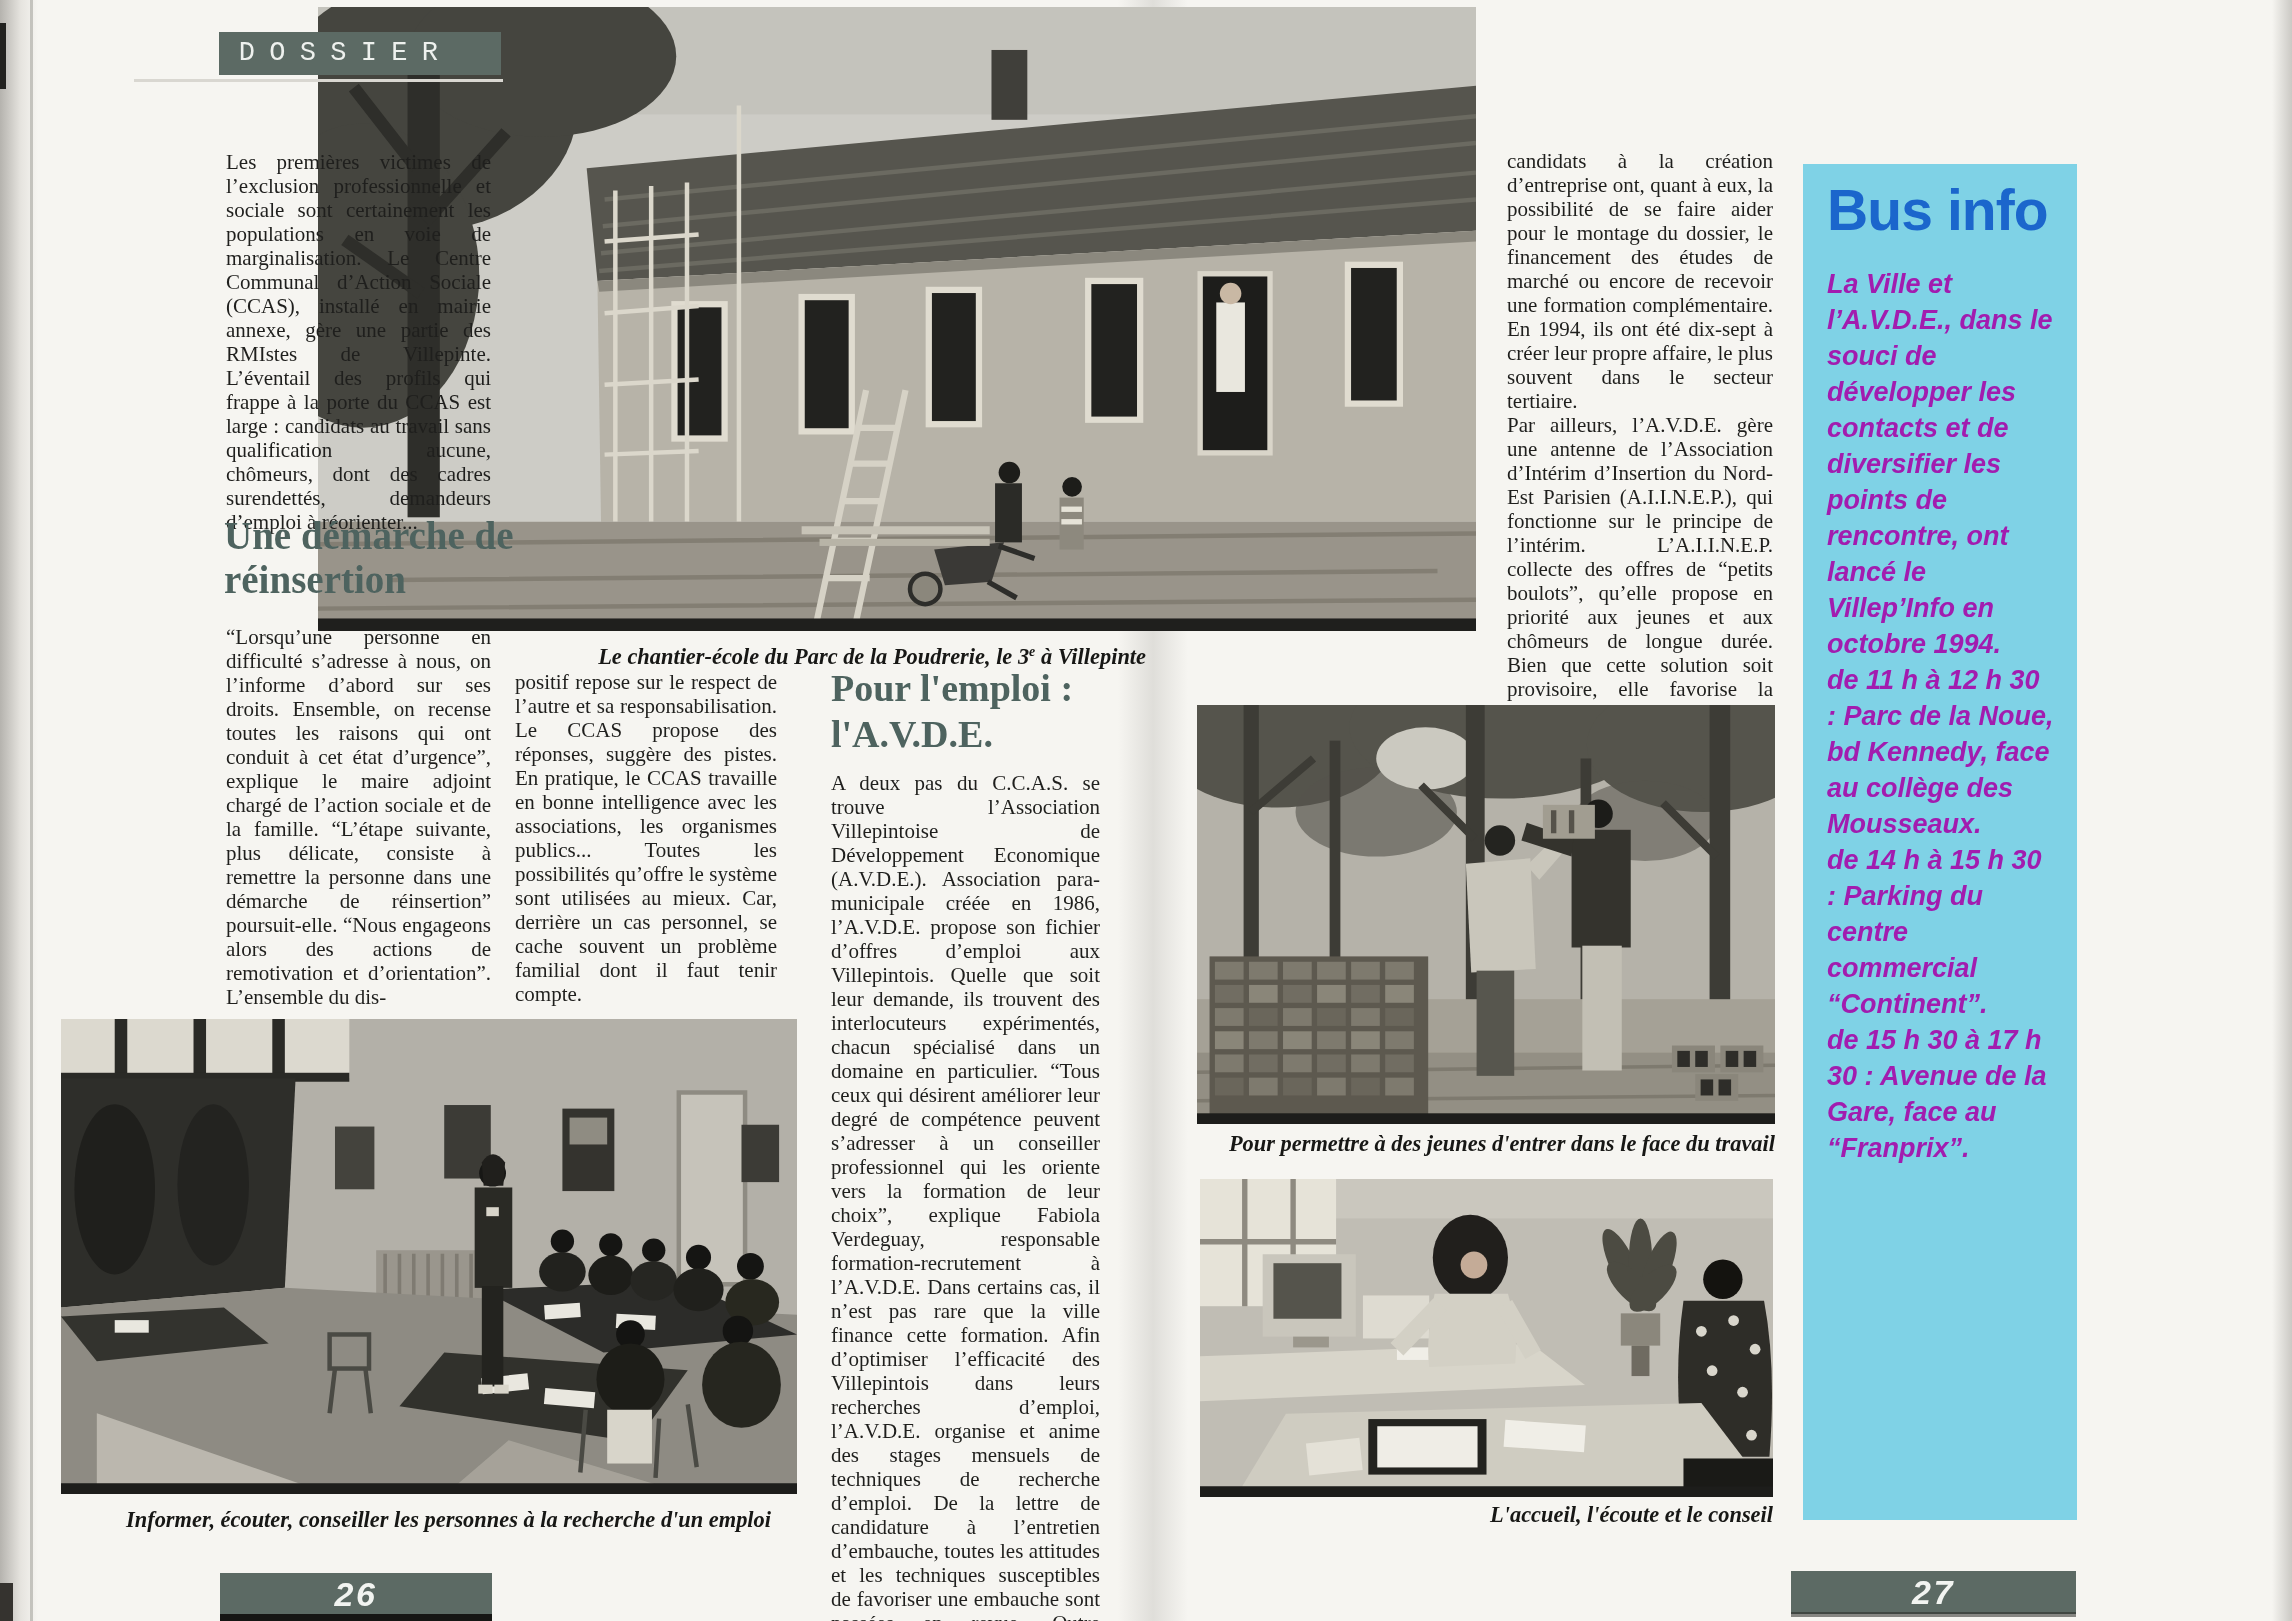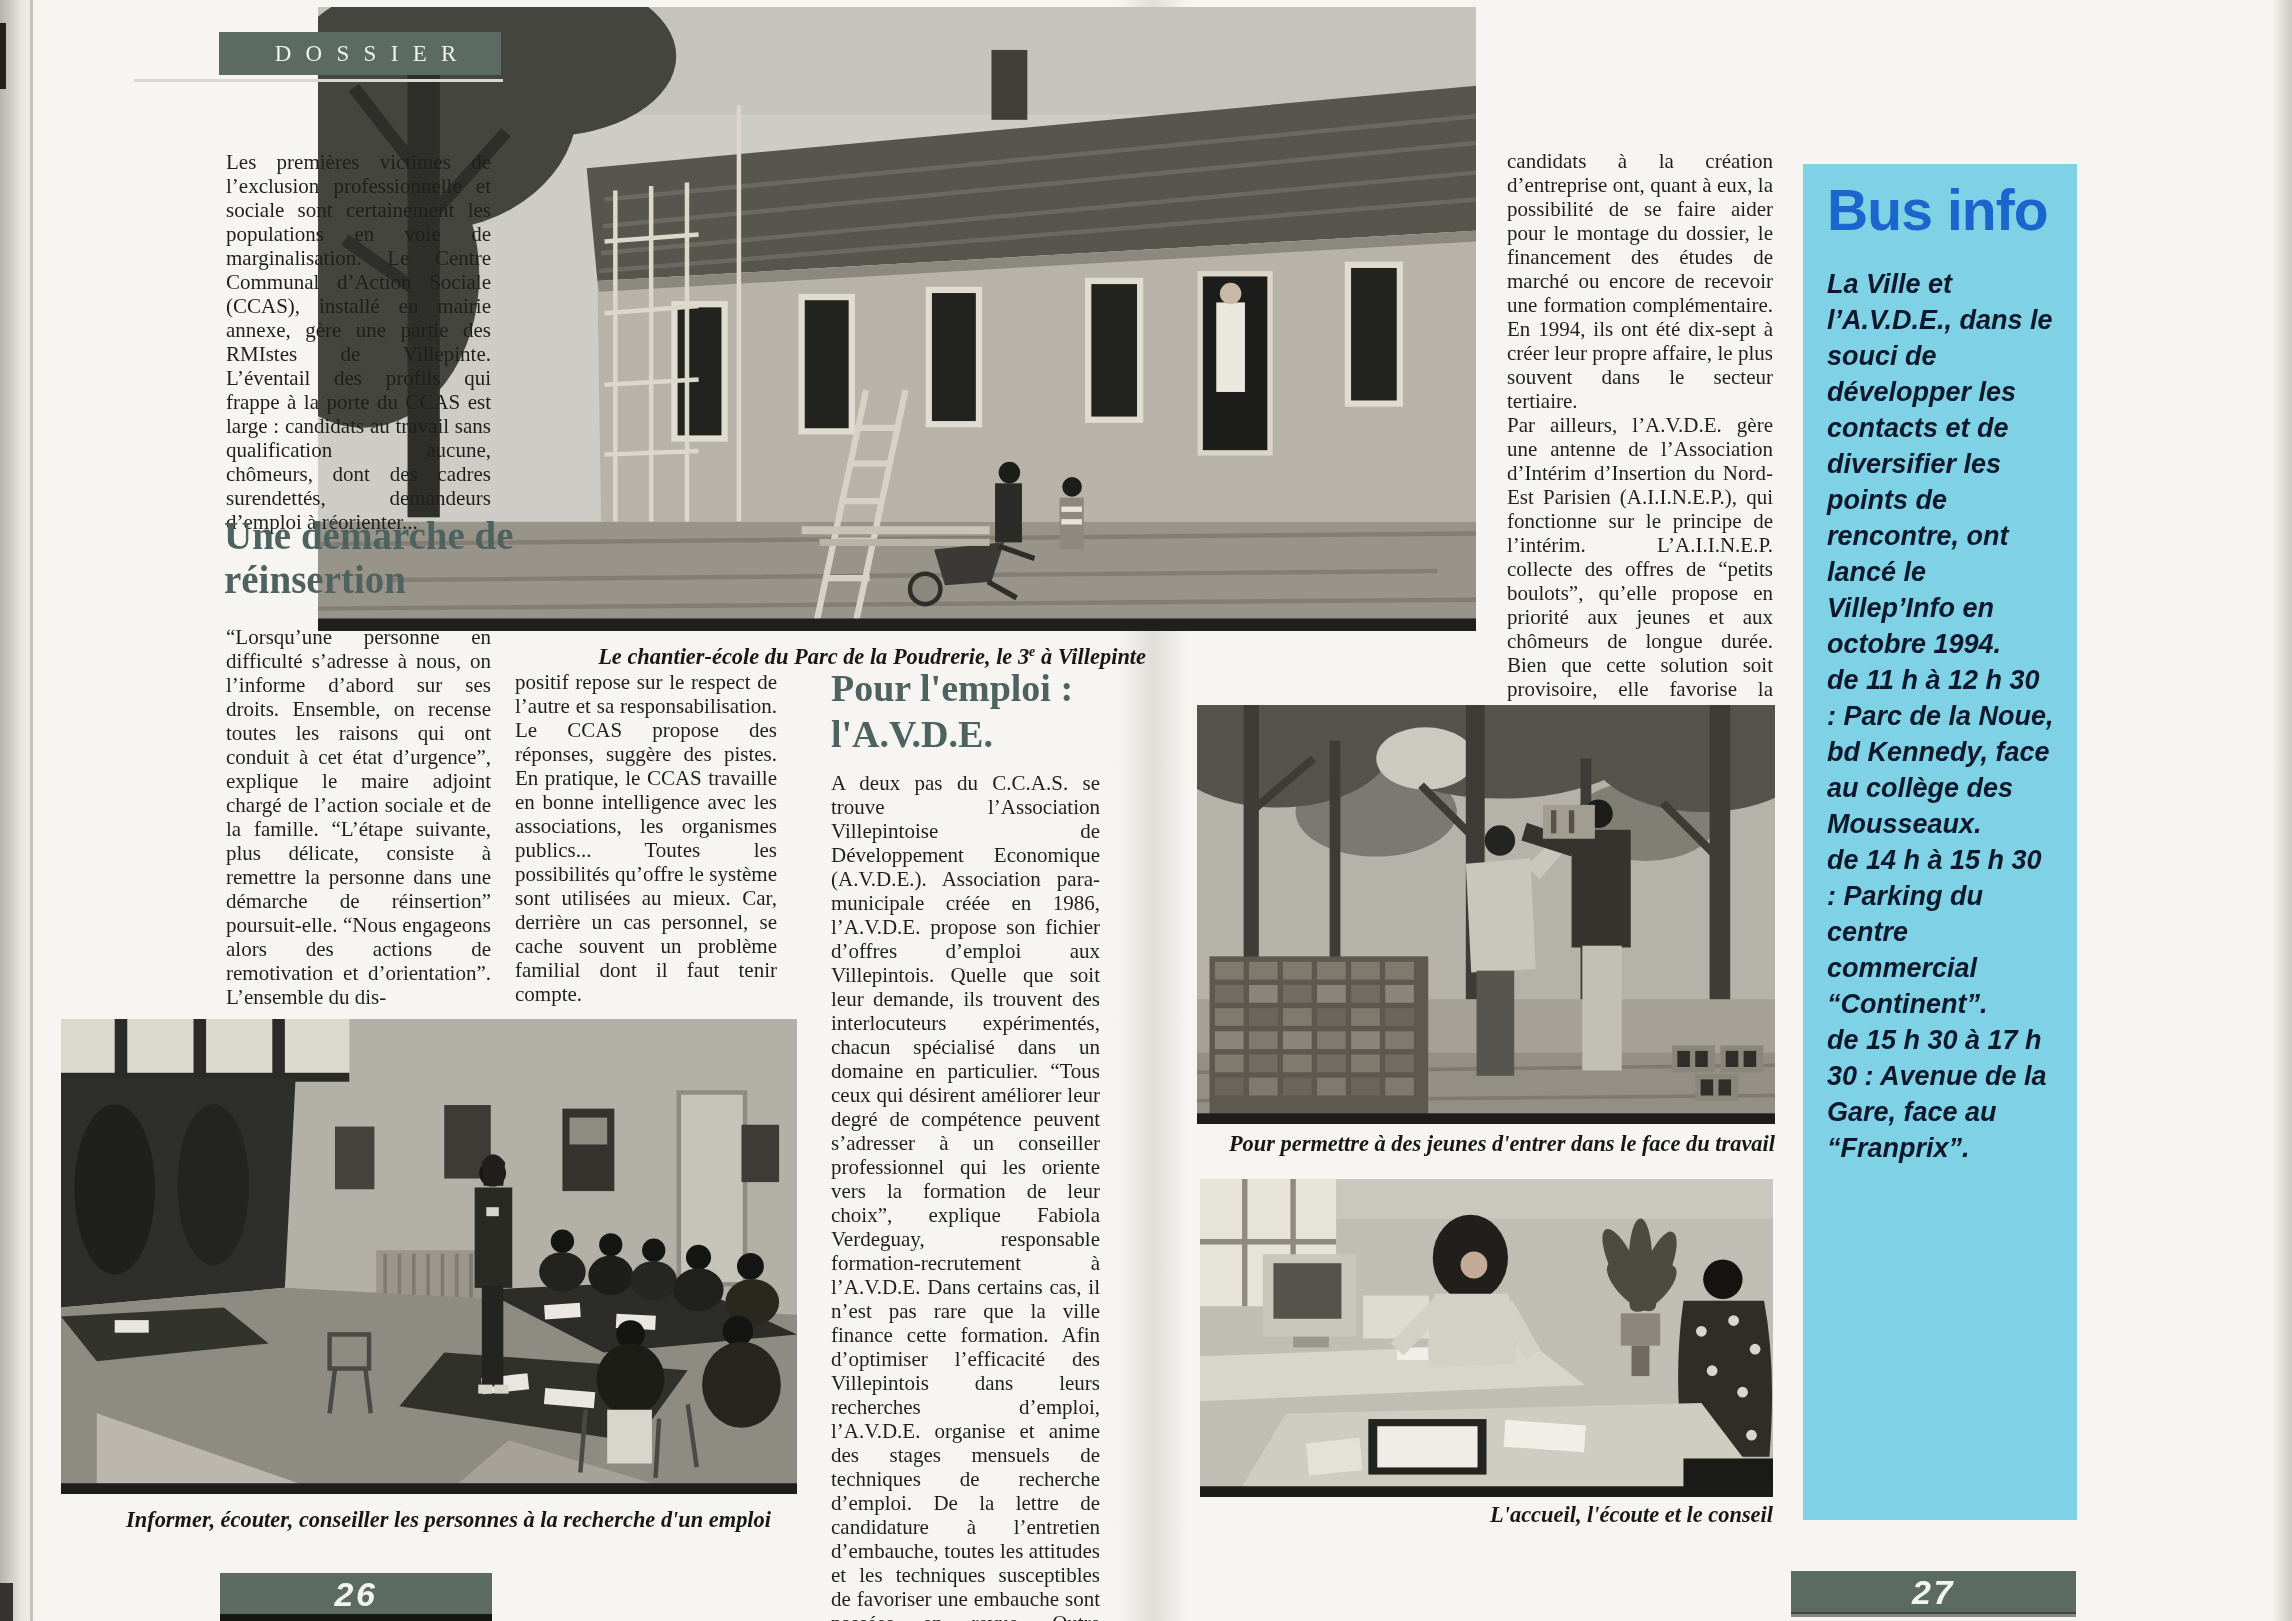--- a/index.html
+++ b/index.html
@@ -14,21 +14,21 @@
   .corner-mark-tl{position:absolute;left:0;top:23px;width:6.3px;height:66px;background:#22221f;}
   .corner-mark-bl{position:absolute;left:0;top:1583px;width:12.5px;height:38px;background:#35332f;}
   .gutter{position:absolute;left:1118px;top:0;width:70px;height:1621px;
     background:linear-gradient(to right,rgba(120,118,112,0),rgba(120,118,112,.18) 50%,rgba(120,118,112,0));}
   .scan-right{position:absolute;right:0;top:0;width:21.5px;height:1621px;
     background:linear-gradient(to left,#c9c7c2,#f6f5f1);}
 
   
   .dossier-bar{position:absolute;left:219px;top:32px;width:282px;height:43px;background:#5c6a64;z-index:5;}
   .dossier-bar span{display:block;padding-left:19.7px;line-height:43px;
-    font-family:Liberation Serif, serif;font-size:23px;letter-spacing:14.3px;color:#eef1ee;margin-left:36px;}
+    font-family:Liberation Mono, monospace;font-size:27px;letter-spacing:14.3px;color:#eef1ee;}
   .header-underline{position:absolute;left:134px;top:79px;width:369px;height:2.7px;background:#d9d7d1;z-index:5;}
 
   
   .col{position:absolute;text-align:justify;font-size:21px;line-height:24px;}
   .col p{margin:0;}
   .col p + p{margin-top:0;}
   h2.section-heading{
     margin:0;font-family:"Liberation Serif",serif;font-weight:bold;
     color:#4e635f;font-size:39px;line-height:44px;letter-spacing:0;
   }
@@ -39,21 +39,21 @@
   
   .photo{position:absolute;overflow:hidden;background:#b9b6ae;}
   .photo svg{display:block;width:100%;height:100%;}
 
   
   .sidebar{position:absolute;left:1803px;top:164px;width:274px;height:1356px;
     background:#7fd2e6;box-sizing:border-box;padding:12.5px 23px 0 24px;}
   .sidebar-title{margin:0 0 23px 0;font-family:"Liberation Sans",sans-serif;
     font-weight:bold;font-size:57px;line-height:66px;color:#1b66cc;letter-spacing:-0.9px;}
   .sidebar p{margin:0;font-family:"Liberation Sans",sans-serif;font-weight:bold;font-style:italic;
-    font-size:27px;line-height:36px;color:#0f172a;}
+    font-size:27px;line-height:36px;color:#a21caf;}
 
   
   .pagenum-bar{position:absolute;height:43px;background:#5c6a64;color:#f2f4f1;
     font-family:"Liberation Sans",sans-serif;font-weight:bold;font-style:italic;
     font-size:34px;text-align:center;line-height:43px;letter-spacing:2.7px;}
   .bar-26{left:220px;top:1573px;width:272px;}
   .bar-27{left:1791px;top:1571px;width:285px;}
   .strip-26{position:absolute;left:220px;top:1614px;width:272px;height:7.2px;background:#161614;}
   .strip-27{position:absolute;left:1791px;top:1612px;width:285px;height:5.4px;background:#2a2a27;opacity:.55;}
 </style>

